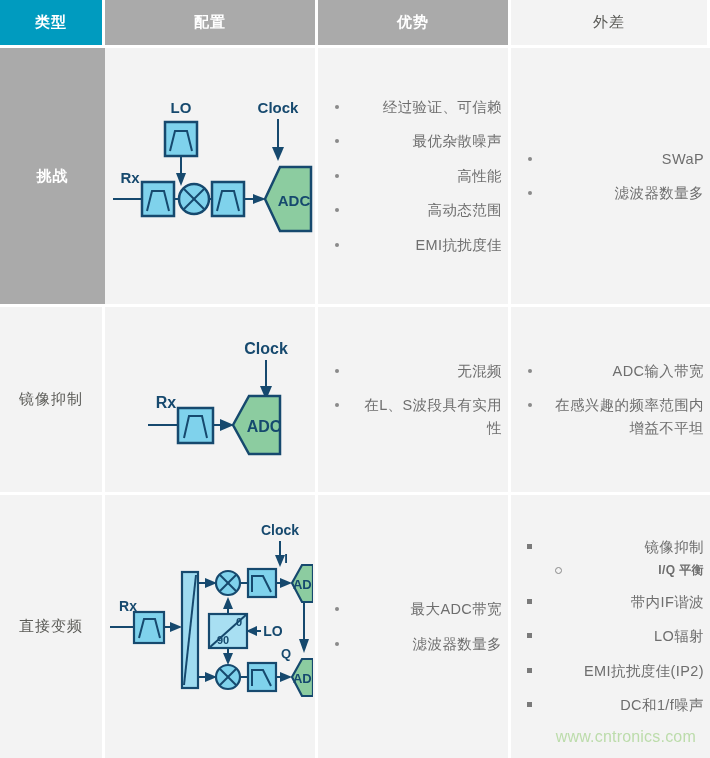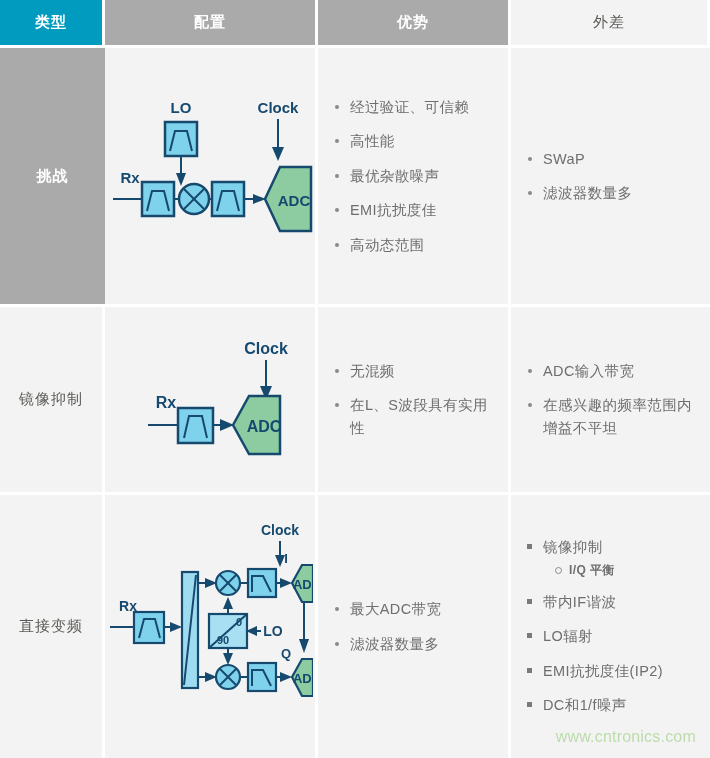--- a/index.html
+++ b/index.html
@@ -43,20 +43,21 @@
     display: flex; align-items: center; justify-content: center;
     font-size: 15px;
     color: #5b5b57;
     letter-spacing: 1px;
   }
 
   
   .listcell {
     display: flex; align-items: center;
     padding: 0 6px 0 10px;
+    text-align: right;
   }
   ul.blist {
     margin: 0; padding: 0 0 0 22px;
     list-style: none;
     width: 100%;
   }
   ul.blist > li {
     position: relative;
     font-size: 14.5px;
     line-height: 1.55;
@@ -177,24 +178,24 @@
 
         <polygon points="157,108 172,76 203,76 203,140 172,140" fill="#8ccca0"></polygon>
         <text x="186" y="115" font-family="Liberation Sans, sans-serif" font-size="15" font-weight="bold" fill="#16496e" stroke="none" text-anchor="middle">ADC</text>
       </g>
     </svg>
   </div>
 
   <div class="cell listcell">
     <ul class="blist">
       <li class="round">经过验证、可信赖</li>
+      <li class="round">最优杂散噪声</li>
       <li class="round">高性能</li>
-      <li class="round">最优杂散噪声</li>
+      <li class="round">高动态范围</li>
       <li class="round">EMI抗扰度佳</li>
-      <li class="round">高动态范围</li>
     </ul>
   </div>
 
   <div class="cell listcell last-col">
     <ul class="blist">
       <li class="round">SWaP</li>
       <li class="round">滤波器数量多</li>
     </ul>
   </div>
 

